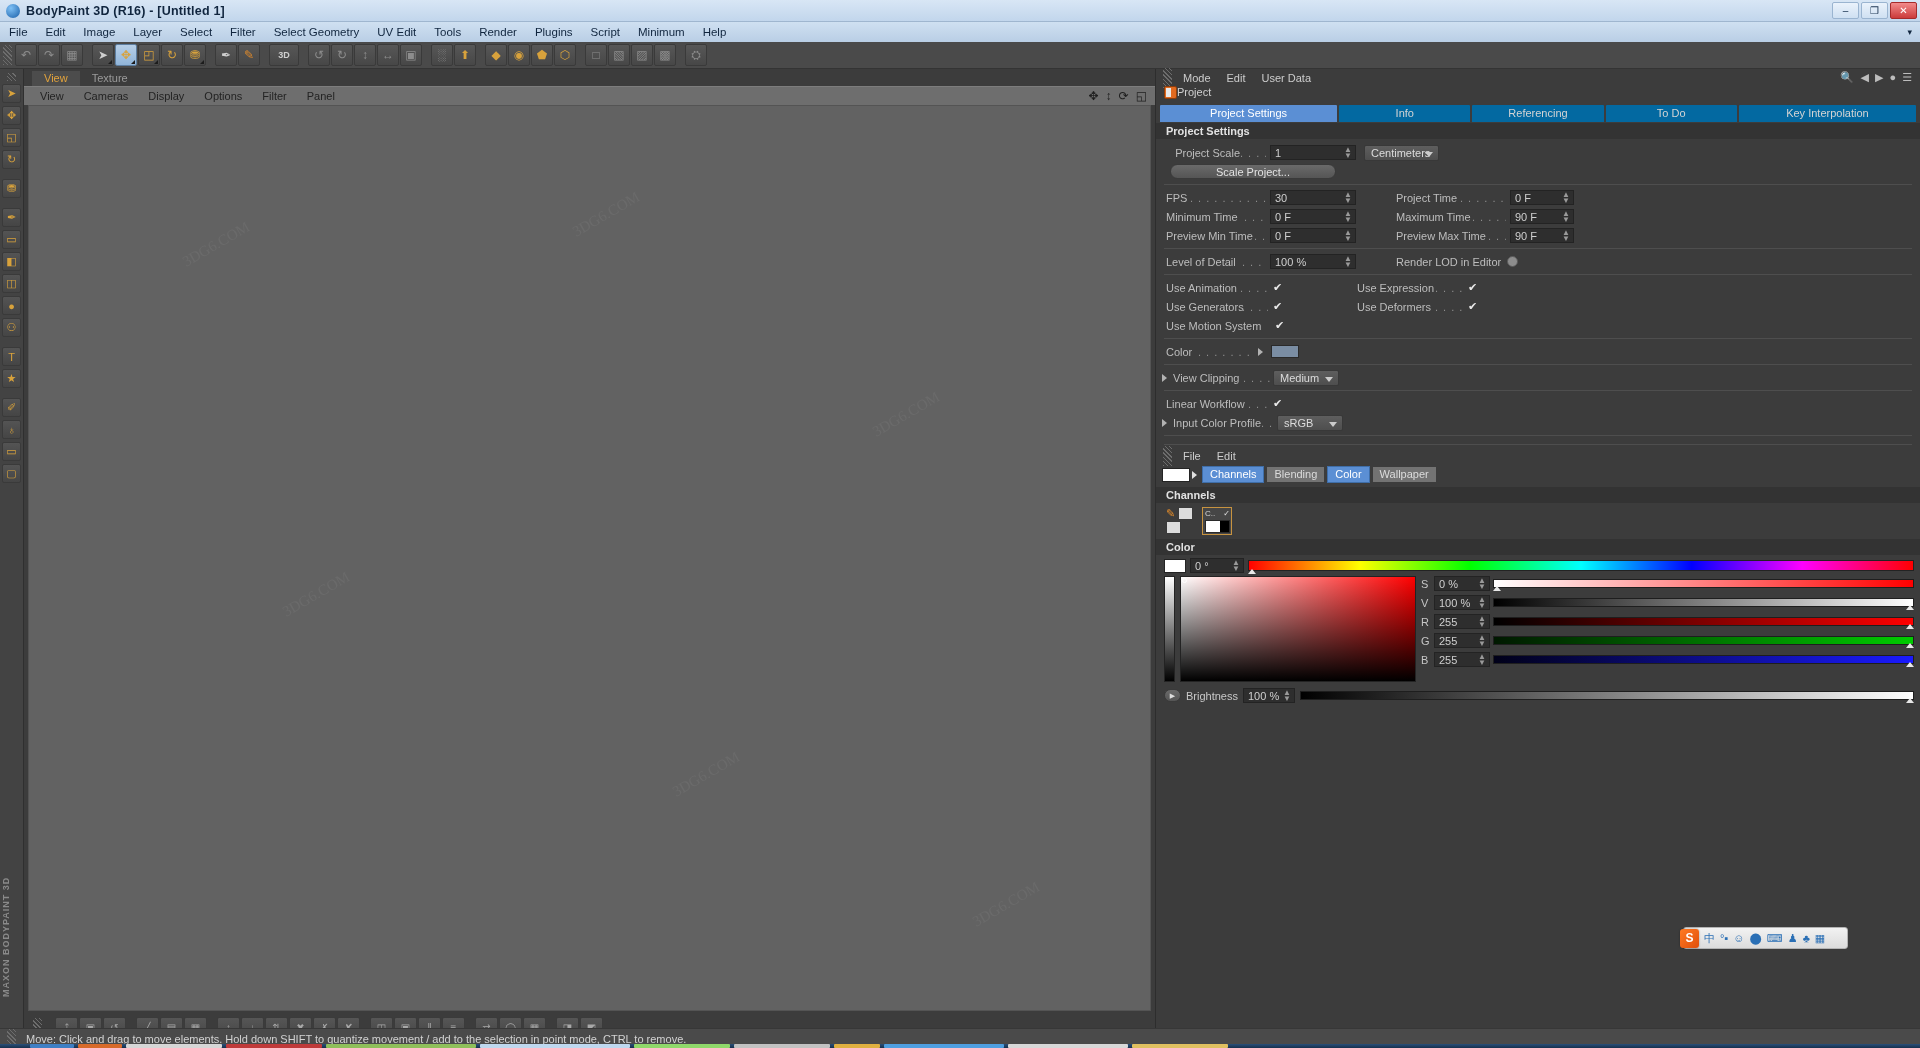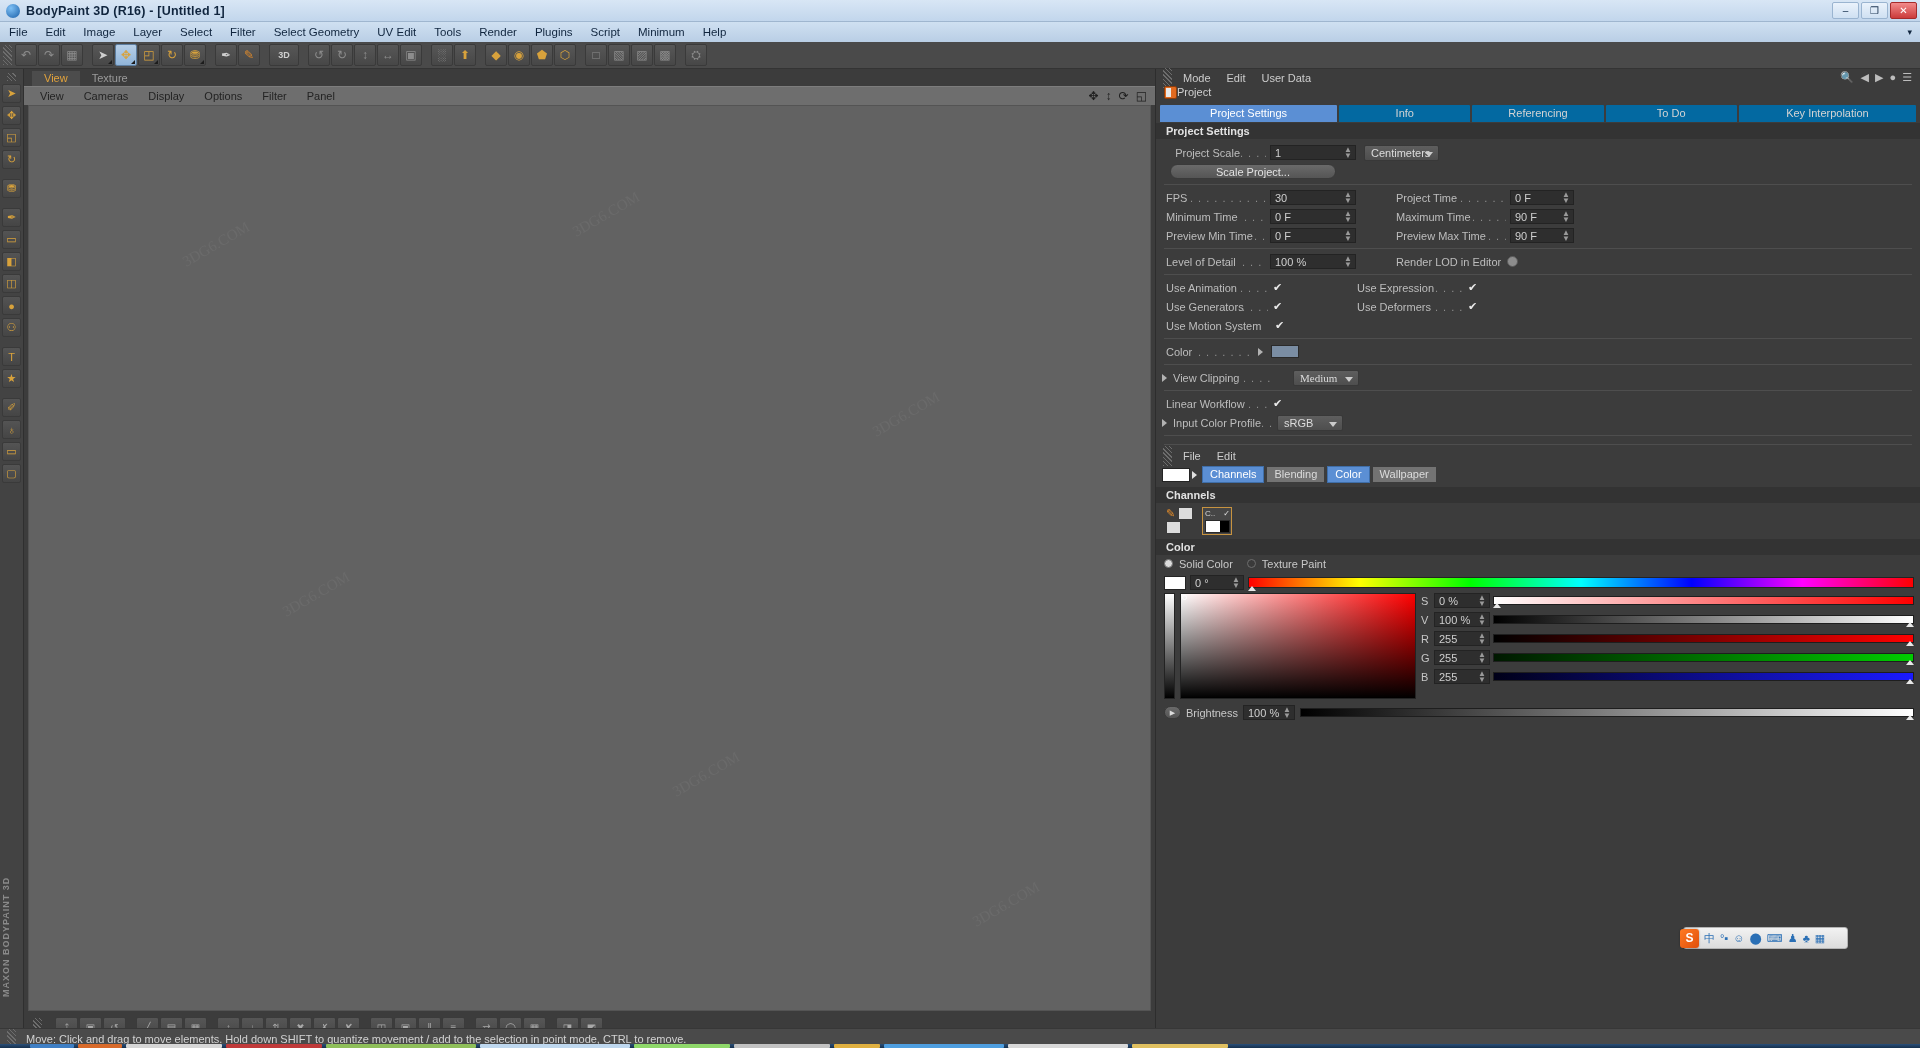--- a/index.html
+++ b/index.html
@@ -638,21 +638,21 @@
       <span class="arrow" style="margin-left:4px;"></span>
       <div style="width:28px;height:13px;background:#7a8da3;border:1px solid #2a2a2a;margin-left:8px;"></div>
     </div>
 
     <hr class="sep">
 
     <div class="prow">
       <span class="arrow" style="margin-right:6px;margin-left:-4px;"></span>
       <span class="plabel" style="width:70px;">View Clipping</span>
       <span class="dots" style="width:30px;">. . . . .</span>
-      <div class="combo" style="width:66px;margin-left:20px;font-family:Liberation Serif, serif;">
+      <div class="combo" style="width:66px;margin-left:0;">
         <span>Medium</span>
       </div>
     </div>
 
     <hr class="sep">
 
     <div class="prow">
       <span class="plabel" style="width:82px;">Linear Workflow</span>
       <span class="dots" style="width:20px;">. . .</span>
       <span class="chk" style="margin-left:4px;">✔</span>
@@ -697,26 +697,20 @@
       </div>
       <div style="position:relative;width:30px;height:28px;border:1px solid #c79340;background:#464646;">
         <div style="position:absolute;left:2px;top:1px;font-size:8px;color:#d8d8d8;">C..</div>
         <div style="position:absolute;right:1px;top:1px;font-size:8px;color:#e0e0e0;">✓</div>
         <div style="position:absolute;left:2px;top:12px;width:25px;height:13px;background:linear-gradient(to right,#ffffff 0 60%, #000000 60% 100%);border:1px solid #2a2a2a;"></div>
       </div>
     </div>
 
     <div class="sectionbar" style="margin-top:4px;">Color</div>
 
-    <div class="radiorow">
-      <span class="radio on"></span>
-      <span class="rlabel">Solid Color</span>
-      <span class="radio" style="margin-left:8px;"></span>
-      <span class="rlabel">Texture Paint</span>
-    </div>
 
     <div style="display:flex;align-items:center;gap:4px;padding-left:8px;margin-top:3px;">
       <div style="width:22px;height:14px;background:#ffffff;border:1px solid #242424;"></div>
       <div class="field" style="width:54px;">
         <span>0 °</span>
         <i class="spin">▲<br>▼</i>
       </div>
       <div style="position:relative;flex:1;margin-right:6px;">
         <div class="huebar"></div>
         <div class="sl-knob" style="left:0px;top:9px;"></div>

